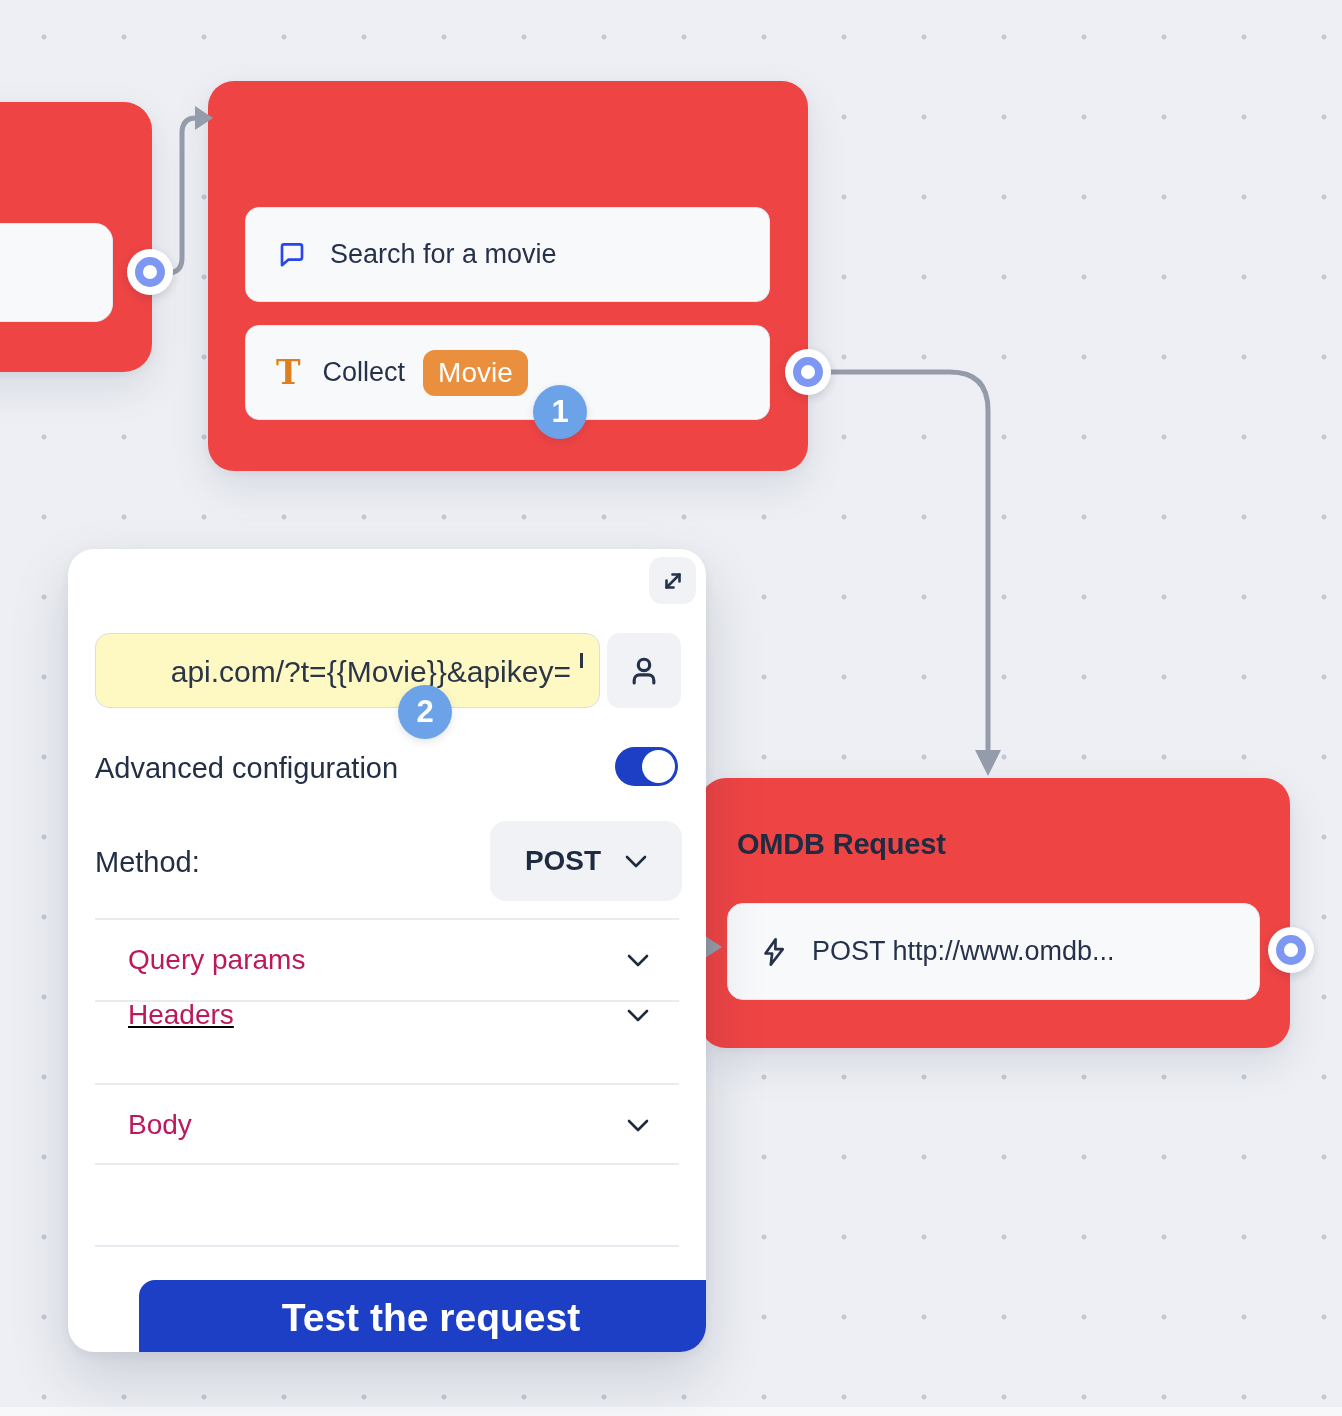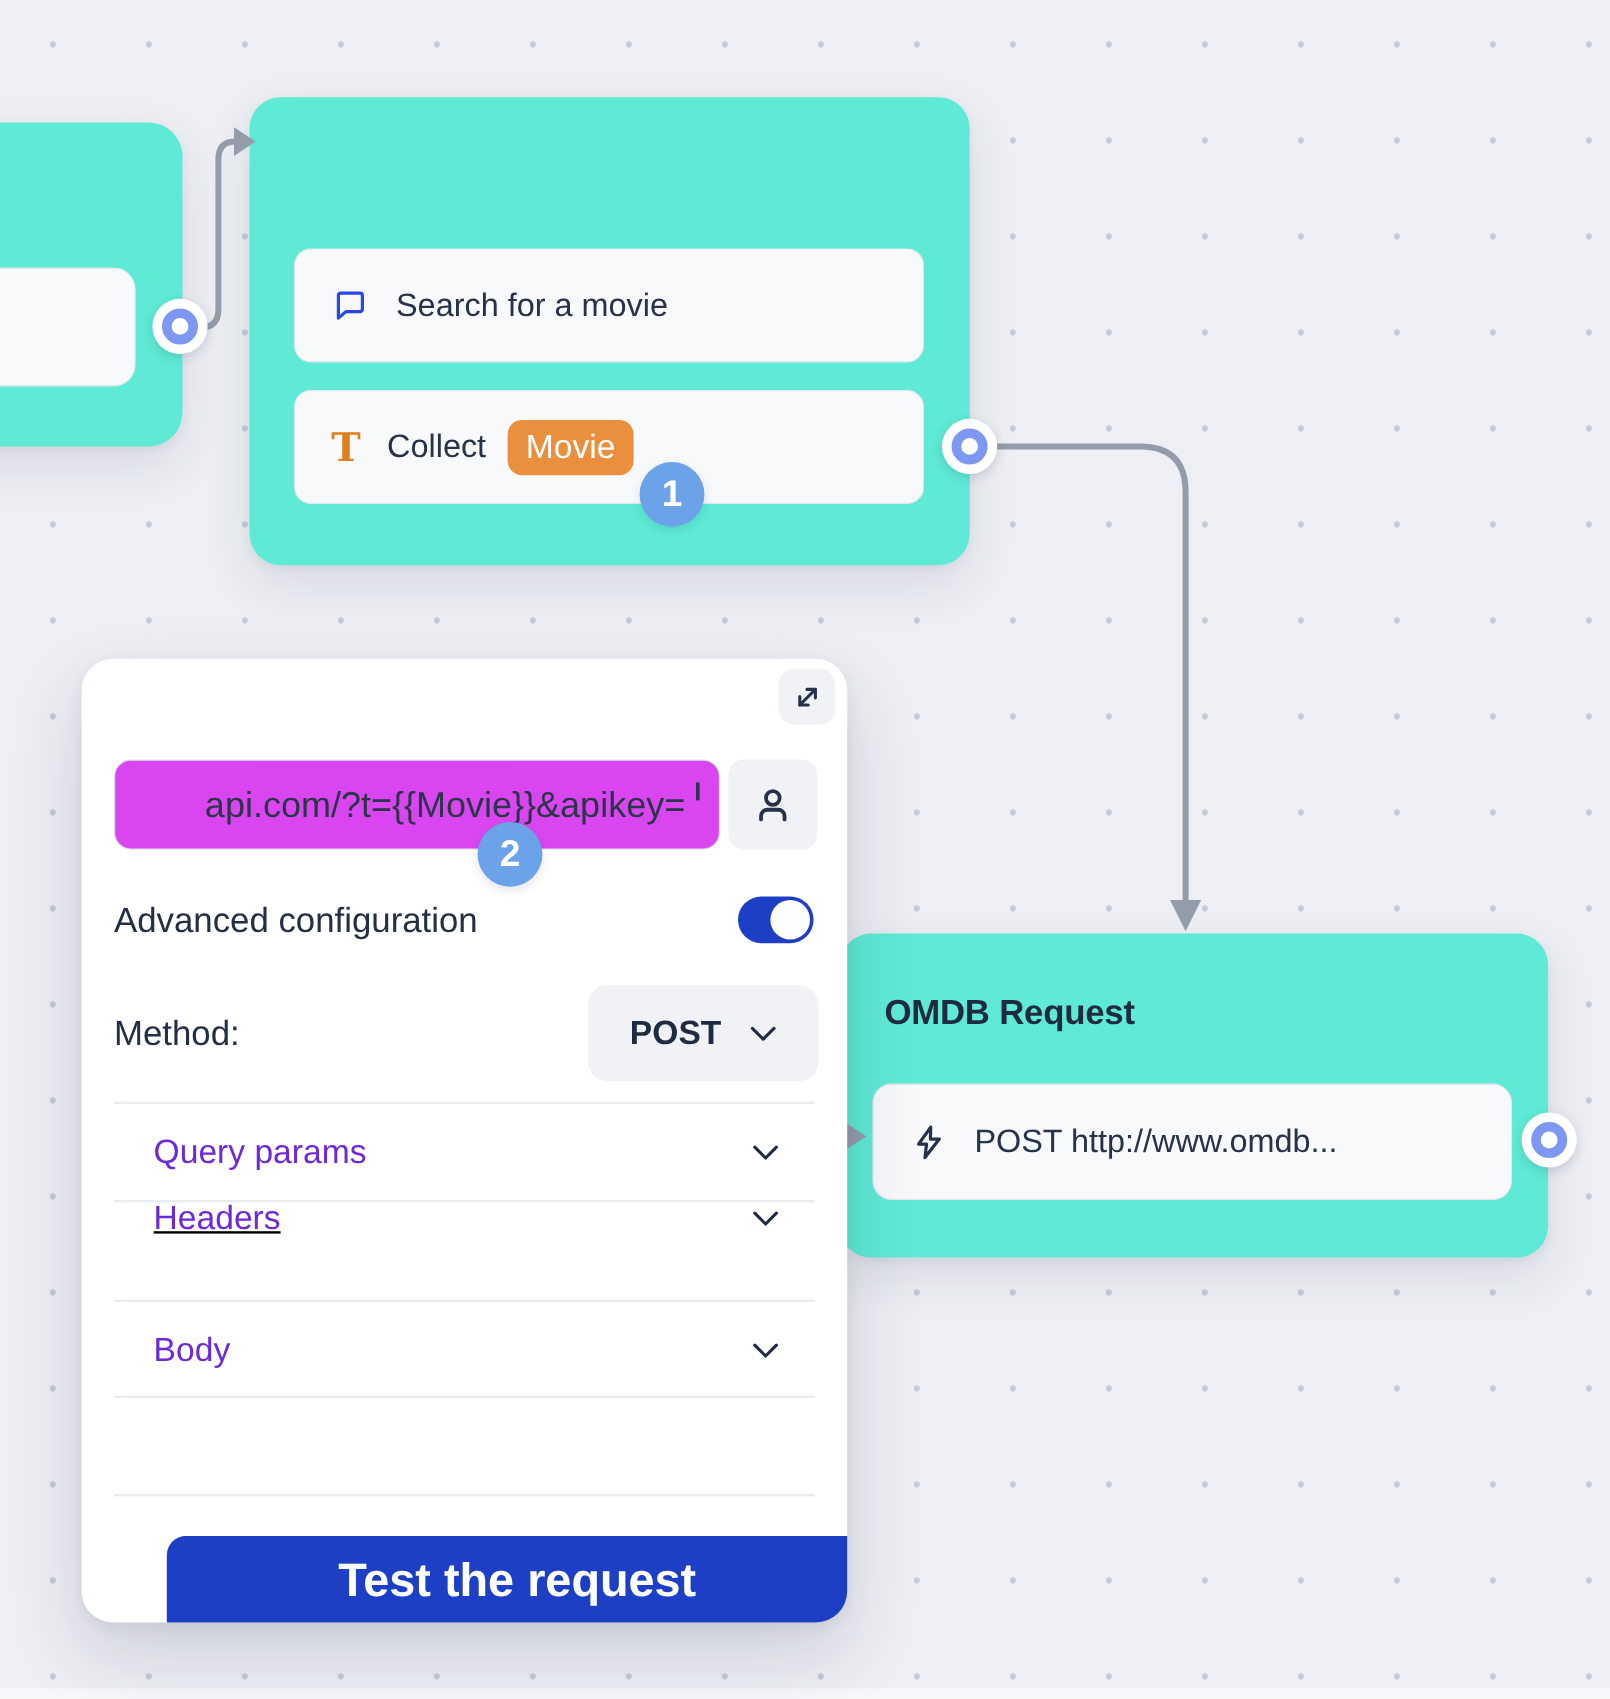--- a/index.html
+++ b/index.html
@@ -17,21 +17,21 @@
   }
   .bottom-band{
     position:absolute;left:0;right:0;bottom:0;height:9px;z-index:1;
     background:#f6f8fb;opacity:.9;
   }
   
   .connectors{position:absolute;left:0;top:0;z-index:5;pointer-events:none;}
 
   
   .node-card{
-    position:absolute;background:#5eead4;border-radius:26px;z-index:2;
+    position:absolute;background:#ef4444;border-radius:26px;z-index:2;
     box-shadow:0 16px 40px rgba(28,39,70,.10), 0 3px 8px rgba(28,39,70,.05);
   }
   .node-title{
     position:absolute;font-size:29px;font-weight:700;color:#1f2b40;letter-spacing:-.2px;
   }
   .node-item{
     position:absolute;background:#f8f9fb;border:1.5px solid #e4e8ef;border-radius:14px;
     display:flex;align-items:center;gap:22px;padding:0 0 0 30px;box-sizing:border-box;
   }
   .node-item-label{font-size:27px;color:#26324a;white-space:nowrap;}
@@ -63,21 +63,21 @@
     box-shadow:0 26px 60px rgba(28,39,70,.16), 0 4px 12px rgba(28,39,70,.06);
   }
   .icon-btn{
     position:absolute;background:#f0f2f6;border-radius:13px;border:none;
     display:flex;align-items:center;justify-content:center;cursor:pointer;
   }
   .expand-btn{left:581px;top:8px;width:47px;height:47px;}
   .person-btn{left:539px;top:84px;width:74px;height:75px;}
   .url-input{
     position:absolute;left:27px;top:84px;width:505px;height:75px;box-sizing:border-box;
-    background:#d946ef;border:1.5px solid #d9dde6;border-radius:14px;
+    background:#fef9c3;border:1.5px solid #d9dde6;border-radius:14px;
     display:flex;justify-content:flex-end;align-items:center;overflow:hidden;
     padding:0 16px;
   }
   .url-text{
     flex:0 0 auto;white-space:nowrap;font-size:30px;color:#2a3548;
   }
   .url-text::after{ 
     content:"";display:inline-block;width:3px;height:15px;background:#2a3548;
     margin-left:9px;vertical-align:14px;
   }
@@ -94,21 +94,21 @@
     position:absolute;left:422px;top:272px;width:192px;height:80px;box-sizing:border-box;
     background:#f0f2f6;border-radius:16px;border:none;cursor:pointer;
     display:flex;align-items:center;justify-content:center;gap:24px;
   }
   .method-value{font-size:28px;font-weight:700;color:#1f2b40;}
   .divider{position:absolute;left:27px;width:584px;height:1.5px;background:#e9ebf1;}
   .section-row{
     position:absolute;left:27px;width:584px;height:52px;cursor:pointer;
     display:flex;align-items:center;justify-content:space-between;
   }
-  .section-label{font-size:28px;color:#6d28d9;padding-left:33px;}
+  .section-label{font-size:28px;color:#be185d;padding-left:33px;}
   .section-chevron{padding-right:30px;display:flex;}
   .test-btn{
     position:absolute;left:27px;top:731px;width:584px;height:86px;border:none;cursor:pointer;
     background:#1d3fc6;border-radius:16px;color:#ffffff;font-size:39px;font-weight:700;
     font-family:"Liberation Sans",sans-serif;display:flex;align-items:center;justify-content:center;
     padding-bottom:12px;box-sizing:border-box;margin-left:44px;
   }
 
   
   .step-badge{

